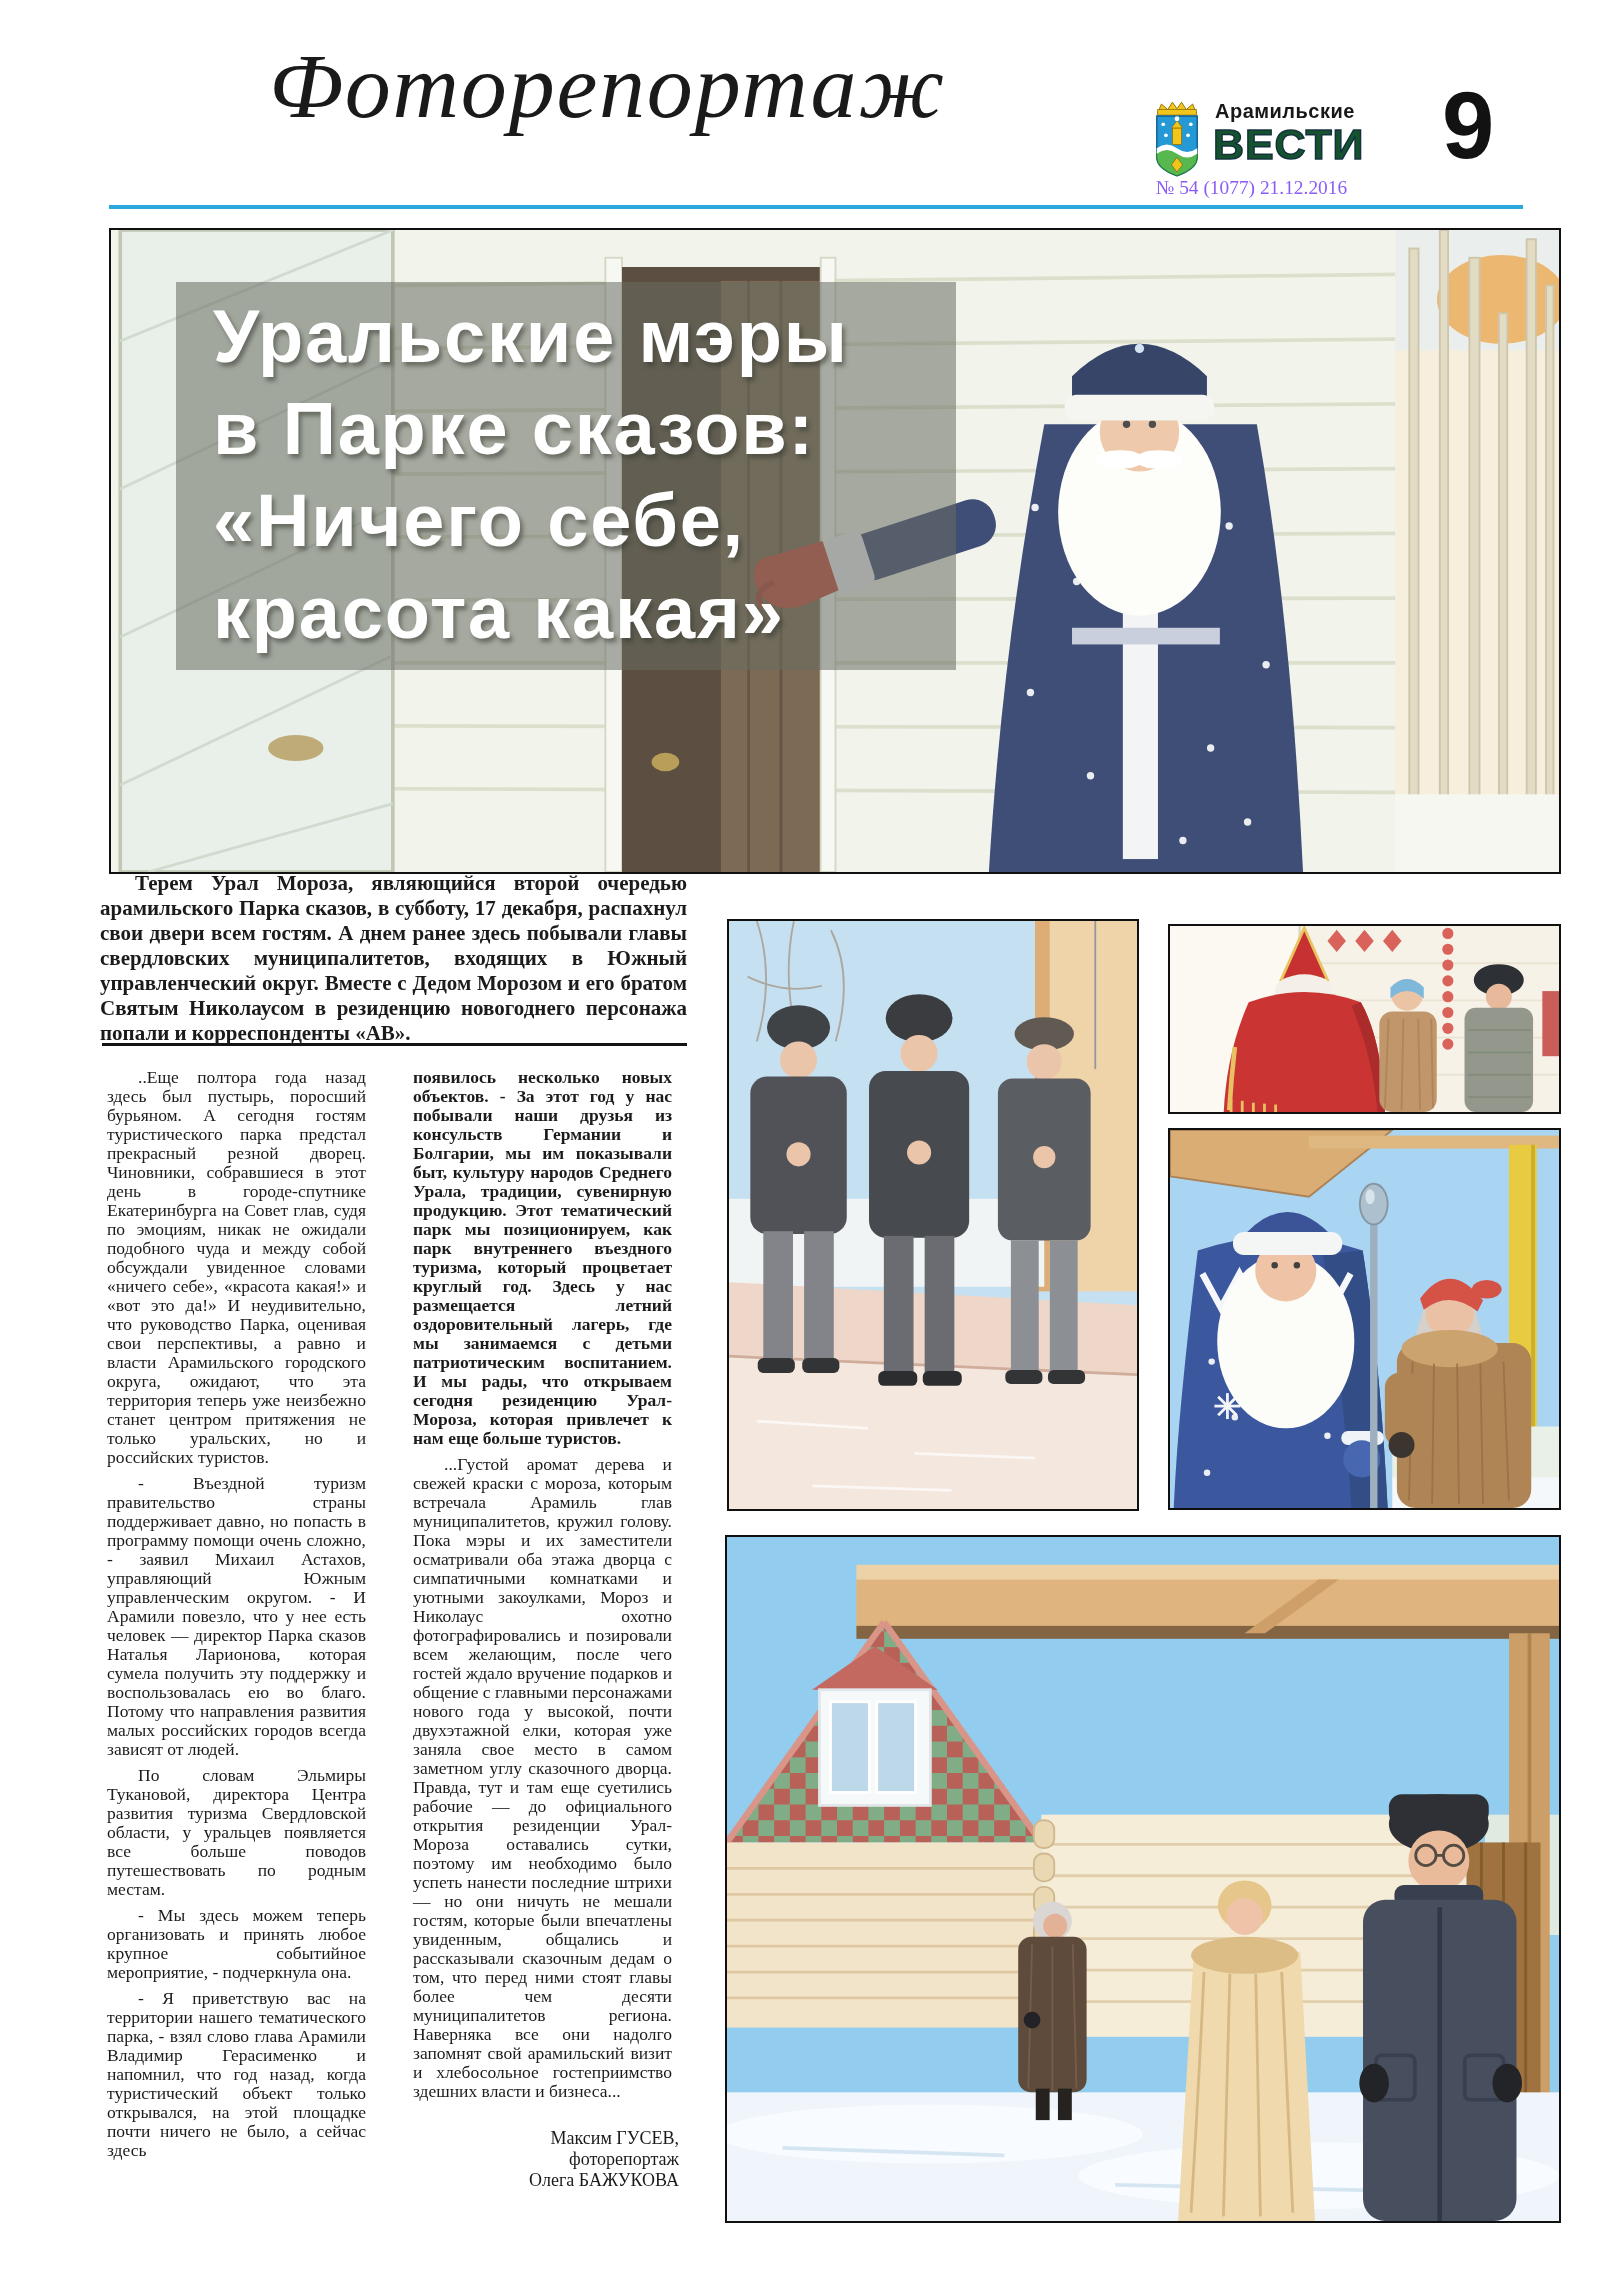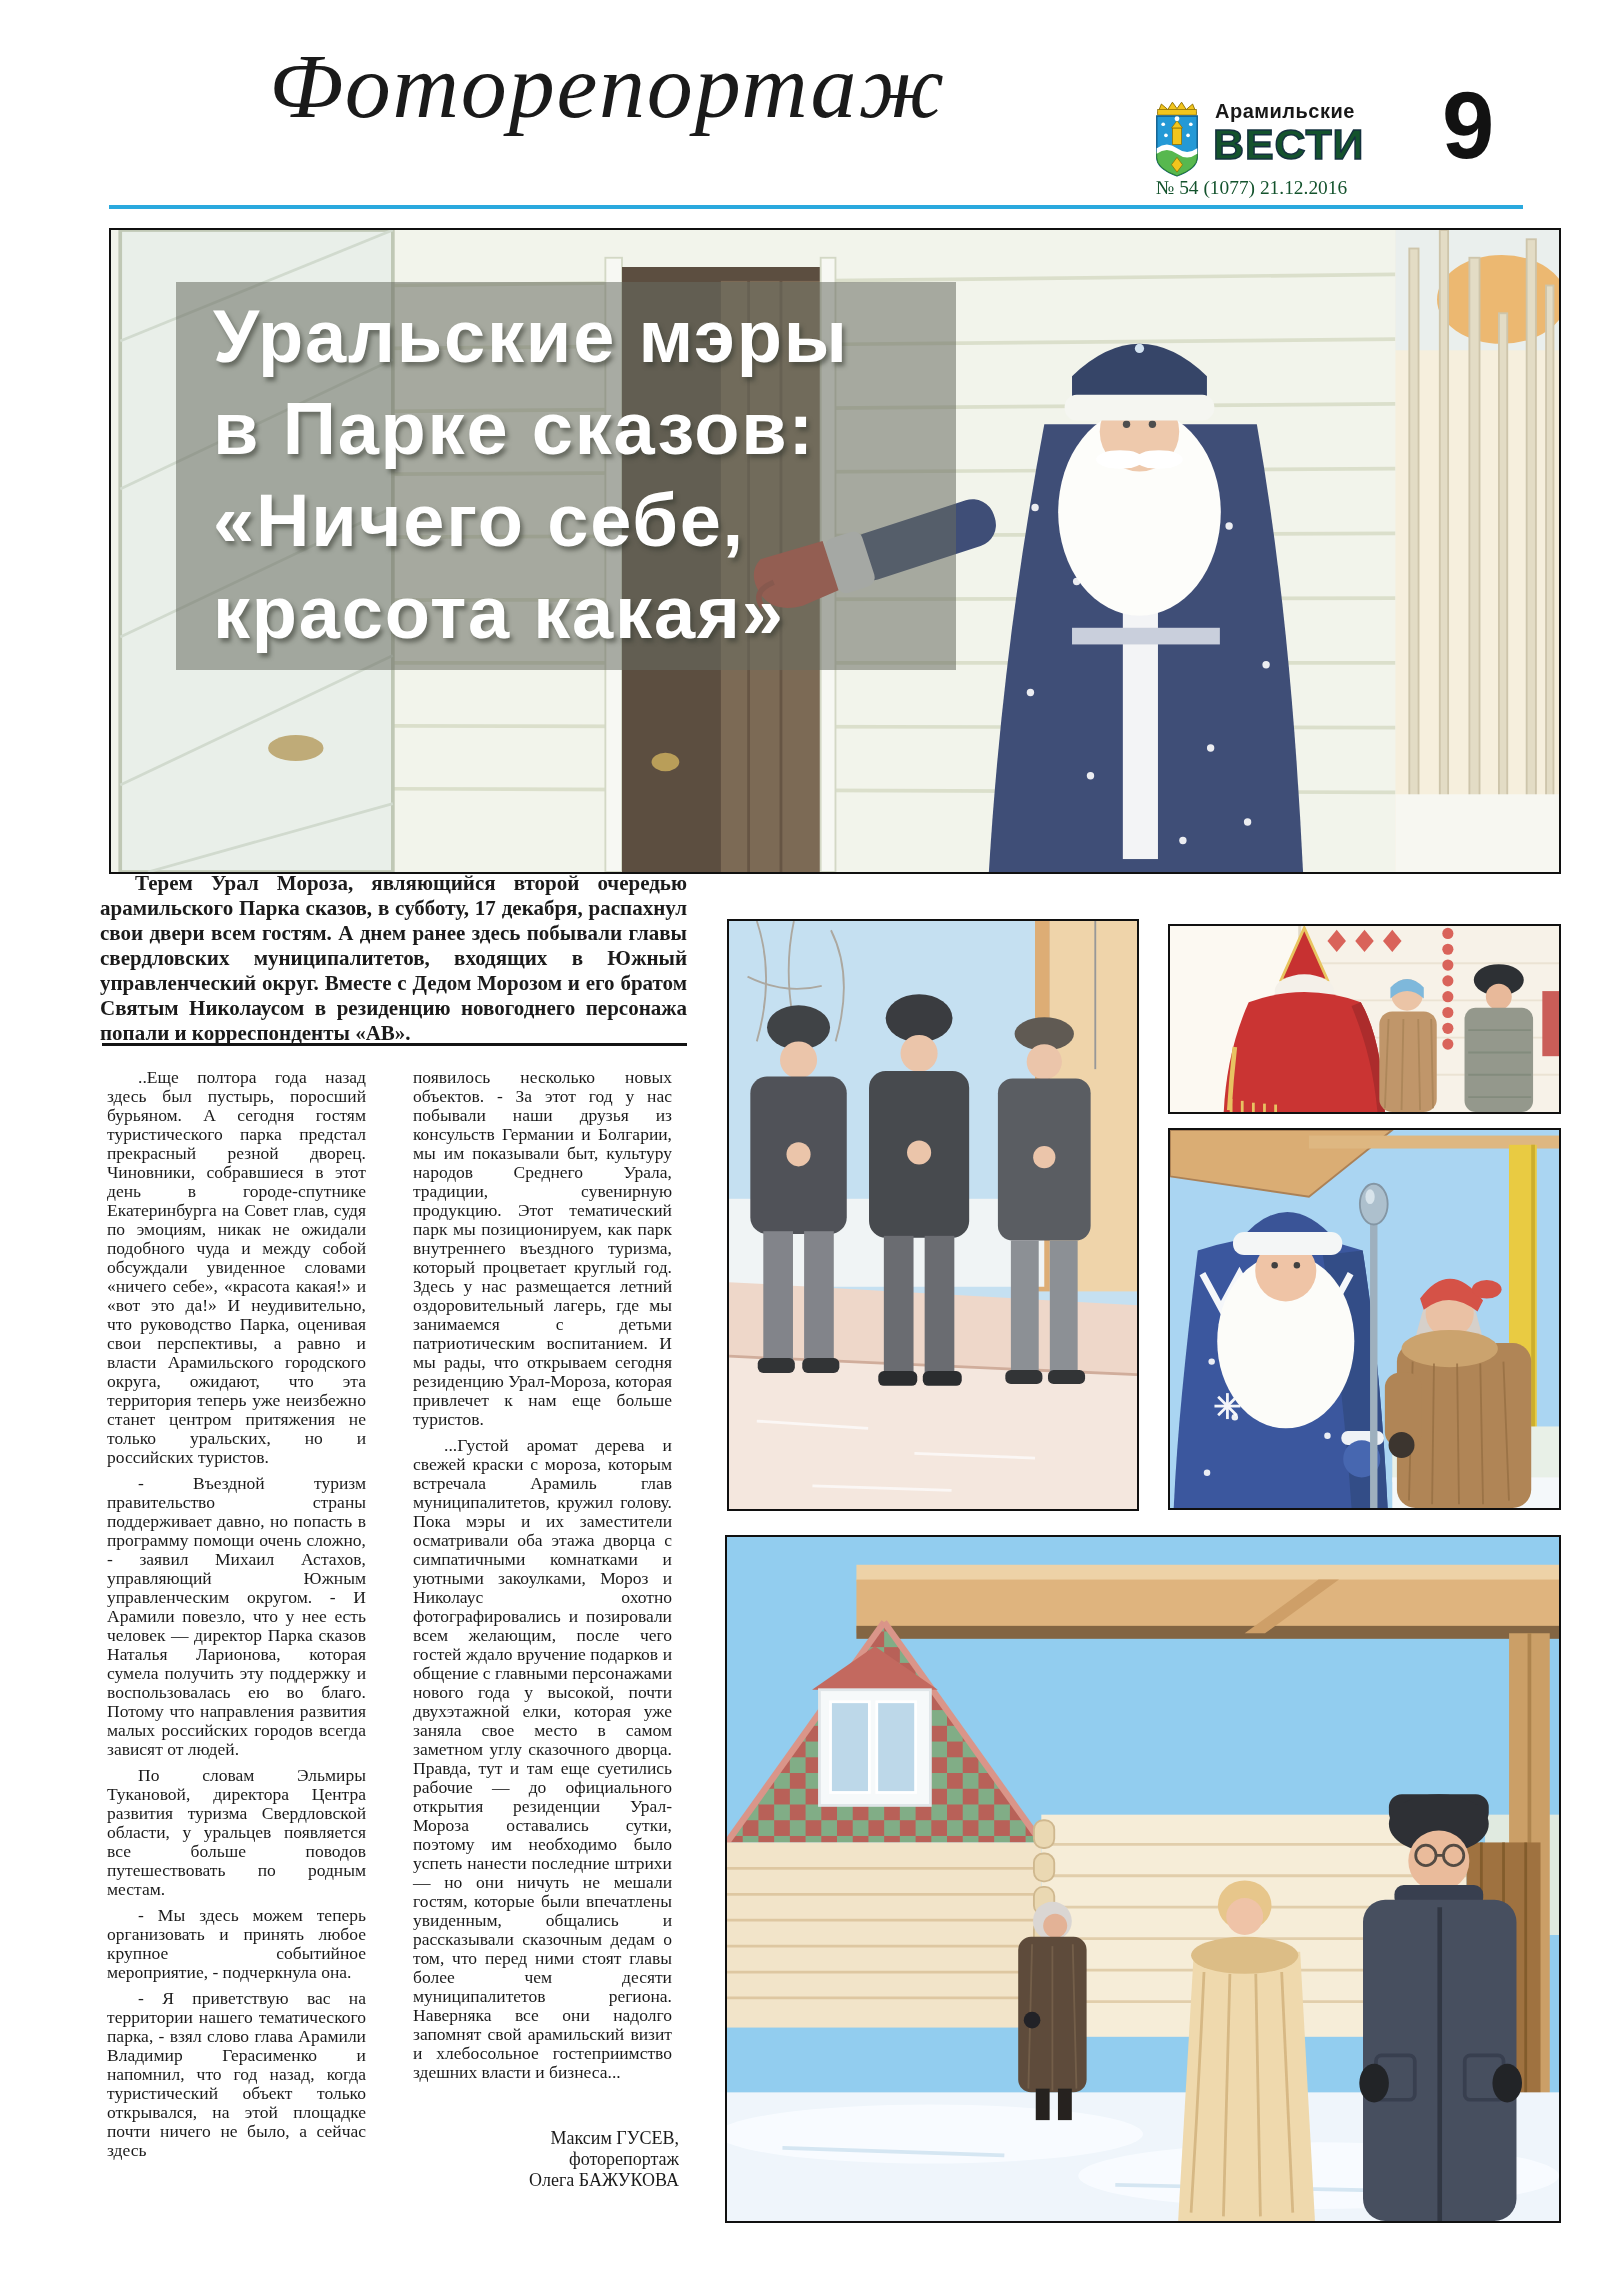--- a/index.html
+++ b/index.html
@@ -11,21 +11,21 @@
   .section-title{left:269px;top:33px;font-family:"Liberation Serif",serif;
     font-style:italic;font-weight:normal;font-size:92px;letter-spacing:1.8px;
     color:#1a1a1a;margin:0;white-space:nowrap;}
   .masthead{left:1154px;top:96px;width:240px;height:107px;}
   .coa{position:absolute;left:0;top:3.7px;width:46px;height:78px;}
   .mh-city{position:absolute;left:61px;top:3.7px;font-family:"Liberation Sans",sans-serif;
     font-weight:bold;font-size:20px;color:#181818;letter-spacing:0.5px;}
   .mh-name{position:absolute;left:59px;top:24px;font-family:"Liberation Sans",sans-serif;
     font-weight:bold;font-size:43px;letter-spacing:0.9px;color:#14532d;
     -webkit-text-stroke:1.5px #14303e;}
-  .mh-issue{position:absolute;left:1.8px;top:81px;font-size:19.4px;color:#14532d;white-space:nowrap;}
+  .mh-issue{position:absolute;left:1.8px;top:81px;font-size:19.4px;color:#8b5cf6;white-space:nowrap;}
   .page-number{left:1442px;top:72px;font-family:"Liberation Sans",sans-serif;
     font-weight:bold;font-size:94px;color:#121212;}
   .accent-rule{left:109px;top:205px;width:1414px;height:3.7px;background:#2aa9de;}
 
   
   .photo{position:absolute;border:2.8px solid #101010;overflow:hidden;background:#b91c1c;box-sizing:border-box;}
   .photo svg{display:block;width:100%;height:100%;}
   .photo-main{left:69px;top:213px;width:1452px;height:646px;}
   .photo-mid{left:687px;top:904px;width:412px;height:592px;}
   .photo-r1{left:1128px;top:909px;width:393px;height:190px;}
@@ -38,21 +38,21 @@
   .headline-overlay div{font-family:"Liberation Sans",sans-serif;font-weight:bold;
     font-size:74px;line-height:92px;letter-spacing:1.8px;color:#ffffff;
     text-shadow:2.8px 3.7px 4.6px rgba(55,58,50,0.55);white-space:nowrap;}
 
   
   .lead{left:100px;top:871px;width:587px;margin:0;font-weight:bold;font-size:21px;
     line-height:25px;text-align:justify;text-indent:35px;}
   .lead-rule{left:102px;top:1043px;width:585px;height:2.8px;background:#141414;}
   .col{top:1061px;width:273px;font-size:17.5px;line-height:19px;text-align:justify;}
   .col p{margin:7px;text-indent:31px;}
-  .col p.cont{text-indent:0;}
+  .col p.cont{text-indent:0;font-weight:bold;}
   .col1{left:100px;height:1137px;overflow:hidden;}
   .col2{left:406px;height:1071px;overflow:hidden;}
   .byline{left:406px;top:2128px;width:273px;text-align:right;font-size:18px;line-height:21px;}
   .byline div{white-space:nowrap;}
 </style>
 </head>
 <body>
 
 <div>
 

